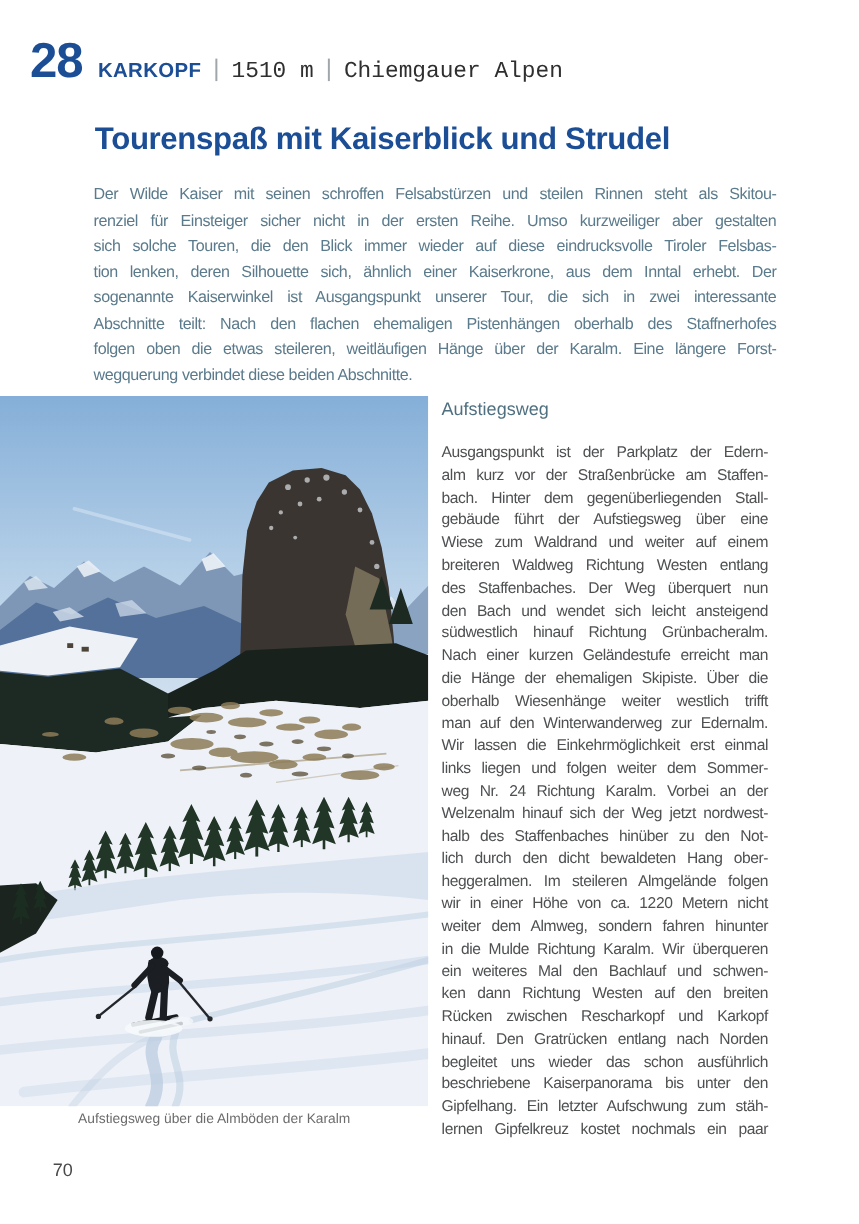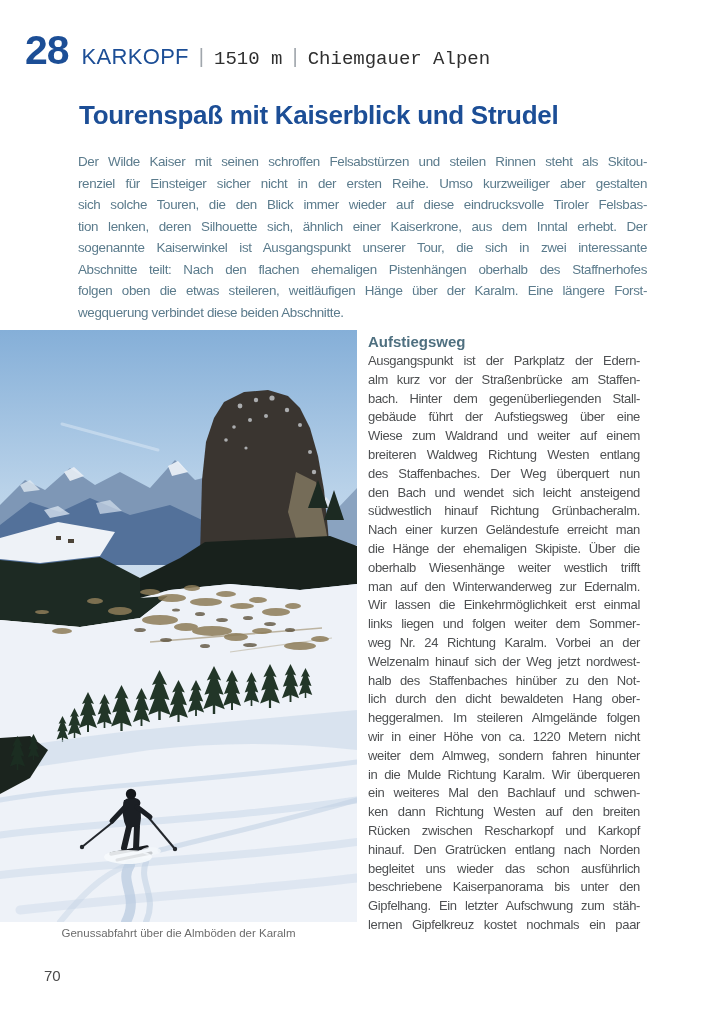--- a/index.html
+++ b/index.html
@@ -7,41 +7,41 @@
     --body-gray:#4e5052; --caption-gray:#6c6c6c; --header-text:#2f2f2f; --separator-gray:#a0a6ac;
   }
   html,body{margin:0;padding:0;background:#e9e9e9;}
   .page{
     position:relative; width:708px; height:1020px; background:#ffffff; overflow:hidden;
     font-family:"Liberation Sans", sans-serif; margin:0 auto;padding-left:16px;
   }
   
   .tour-header{position:absolute; left:25px; top:30px; display:flex; align-items:baseline; white-space:nowrap;}
   .tour-number{font-size:41px; font-weight:bold; color:var(--accent-blue); letter-spacing:-1px; margin-right:13px; line-height:1;}
-  .peak-name{font-size:22px; font-weight:normal; color:var(--accent-blue); letter-spacing:.3px;}
+  .peak-name{font-size:17px; font-weight:bold; color:var(--accent-blue); letter-spacing:.3px;}
   .hdr-sep{font-size:20px; font-weight:300; color:var(--separator-gray); margin:0 10px; position:relative; top:-1px;}
   .hdr-meta{font-size:19px; color:var(--header-text);font-family:Liberation Mono, monospace;}
   
   .title{position:absolute; left:78px; top:99px; margin:1px; font-size:26px; font-weight:bold;
          color:var(--accent-blue); letter-spacing:-0.3px; line-height:1.2; white-space:nowrap;}
   
   .intro{position:absolute; left:78px; top:151px; width:569px; color:var(--intro-slate);
          font-size:13.4px; letter-spacing:-0.35px; line-height:21.5px;}
   
   .tline{white-space:nowrap; text-align:justify; text-align-last:justify; text-justify:inter-word;}
   .tline-end{text-align-last:left;}
   
   .photo{position:absolute; left:0; top:330px; width:357px; height:592px; margin:0; overflow:hidden;}
   .photo svg{display:block; width:100%; height:100%;}
   .caption{position:absolute; left:0; top:927px; width:357px; text-align:center;
            font-size:11.5px; color:var(--caption-gray); letter-spacing:0;}
   
   .column{position:absolute; left:368px; top:333px; width:272px;}
-  .col-heading{margin:0; font-size:15px; font-weight:bold; color:var(--section-teal); letter-spacing:0;}
-  .body-text{margin-top:2px; color:var(--body-gray); font-size:13px; letter-spacing:-0.35px; line-height:18.8px;}
+  .col-heading{margin:0; font-size:15px; font-weight:normal; color:var(--section-teal); letter-spacing:0;}
+  .body-text{margin-top:18px; color:var(--body-gray); font-size:13px; letter-spacing:-0.35px; line-height:18.8px;}
   
   .page-number{position:absolute; left:44px; top:967px; font-size:15px; color:#4a4a4a;}
 </style>
 </head>
 <body>
 
 <div class="page">
 
   <header class="tour-header">
     <span class="tour-number">28</span>
@@ -216,21 +216,21 @@
         <path d="M124 470 Q120 484 127 499 L140 495 Q143 481 137 470 Z" fill="#1b1f24"></path>
         <path d="M127 475 L112 491" stroke="#1b1f24" stroke-width="5" stroke-linecap="round" fill="none"></path>
         <path d="M137 477 L150 487" stroke="#1b1f24" stroke-width="5" stroke-linecap="round" fill="none"></path>
         <circle cx="131" cy="464" r="5.2" fill="#15181c"></circle>
         <ellipse cx="128" cy="527" rx="24" ry="7" fill="#f6f9fc" opacity="0.9"></ellipse>
         <ellipse cx="151" cy="521" rx="10" ry="4" fill="#f2f6fa" opacity="0.8"></ellipse>
       </g>
     </svg>
   </figure>
 
-  <div class="caption">Genussabfahrt über die Almböden der Karalm</div>
+  <div class="caption">Aufstiegsweg über die Almböden der Karalm</div>
 
   <section class="column">
     <h2 class="col-heading">Aufstiegsweg</h2>
     <div class="body-text">
         <div class="tline">Ausgangspunkt ist der Parkplatz der Edern-</div>
         <div class="tline">alm kurz vor der Straßenbrücke am Staffen-</div>
         <div class="tline">bach. Hinter dem gegenüberliegenden Stall-</div>
         <div class="tline">gebäude führt der Aufstiegsweg über eine</div>
         <div class="tline">Wiese zum Waldrand und weiter auf einem</div>
         <div class="tline">breiteren Waldweg Richtung Westen entlang</div>

